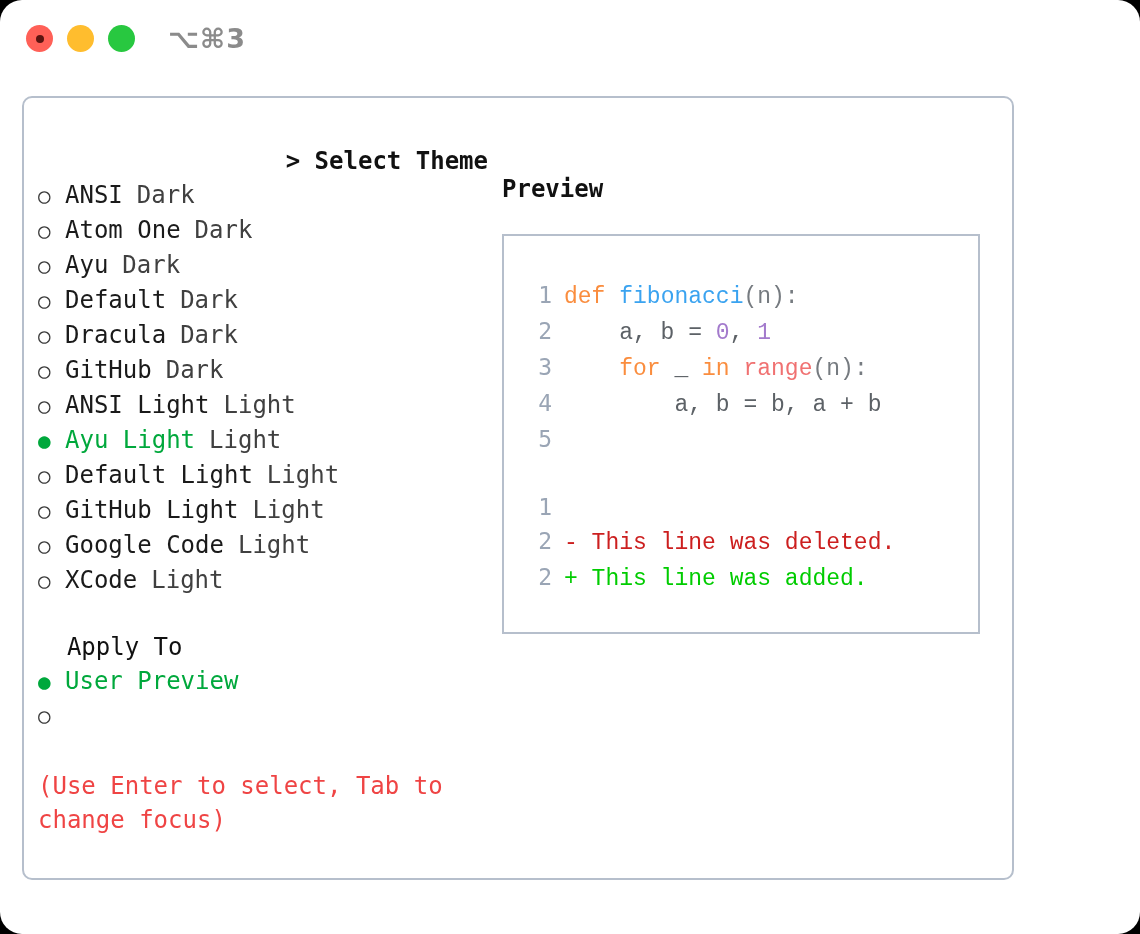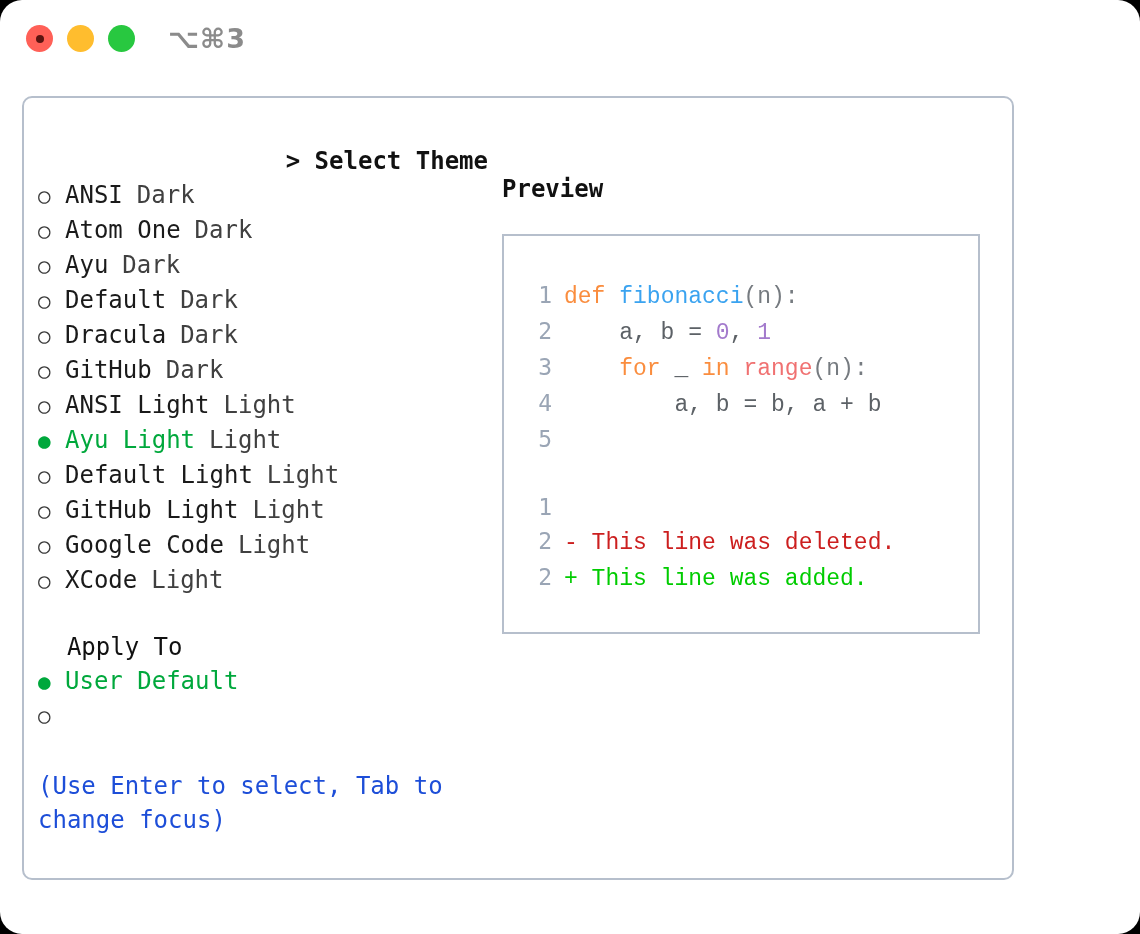--- a/index.html
+++ b/index.html
@@ -137,21 +137,21 @@
     color: #404040;
     margin-left: 14px;
   }
 
   .apply-block { margin-top: 32px; }
 
   .help-text {
     margin-top: 36px;
     font-size: 24px;
     line-height: 34px;
-    color: #1d4ed8;
+    color: #ef4444;
     width: 420px;
   }
 
   
   .right-col {
     position: absolute;
     left: 478px;
     top: 46px;
     width: 500px;
     margin-top: 28px;
@@ -232,21 +232,21 @@
             <div class="opt-row selected"><span class="marker sel">●</span><span class="opt-label">Ayu Light</span><span class="opt-variant">Light</span></div>
             <div class="opt-row"><span class="marker">○</span><span class="opt-label">Default Light</span><span class="opt-variant">Light</span></div>
             <div class="opt-row"><span class="marker">○</span><span class="opt-label">GitHub Light</span><span class="opt-variant">Light</span></div>
             <div class="opt-row"><span class="marker">○</span><span class="opt-label">Google Code</span><span class="opt-variant">Light</span></div>
             <div class="opt-row"><span class="marker">○</span><span class="opt-label">XCode</span><span class="opt-variant">Light</span></div>
           </div>
 
         <div class="apply-block">
           <div class="section-header">  Apply To</div>
           <div id="apply-list">
-              <div class="opt-row selected"><span class="marker sel">●</span><span class="opt-label">User Default</span></div>
+              <div class="opt-row selected"><span class="marker sel">●</span><span class="opt-label">User Preview</span></div>
               <div class="opt-row"><span class="marker">○</span></div>
             </div>
         </div>
 
         <div class="help-text">(Use Enter to select, Tab to change focus)</div>
       </div>
 
       <div class="right-col">
         <div class="preview-title">Preview</div>
 

